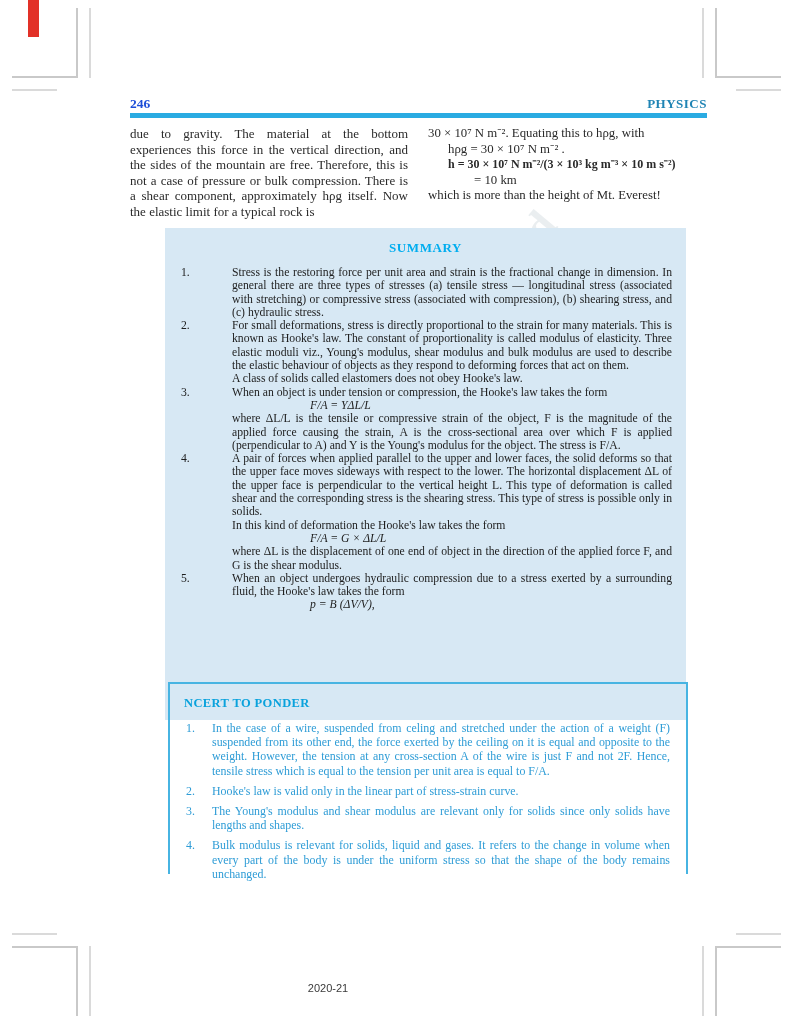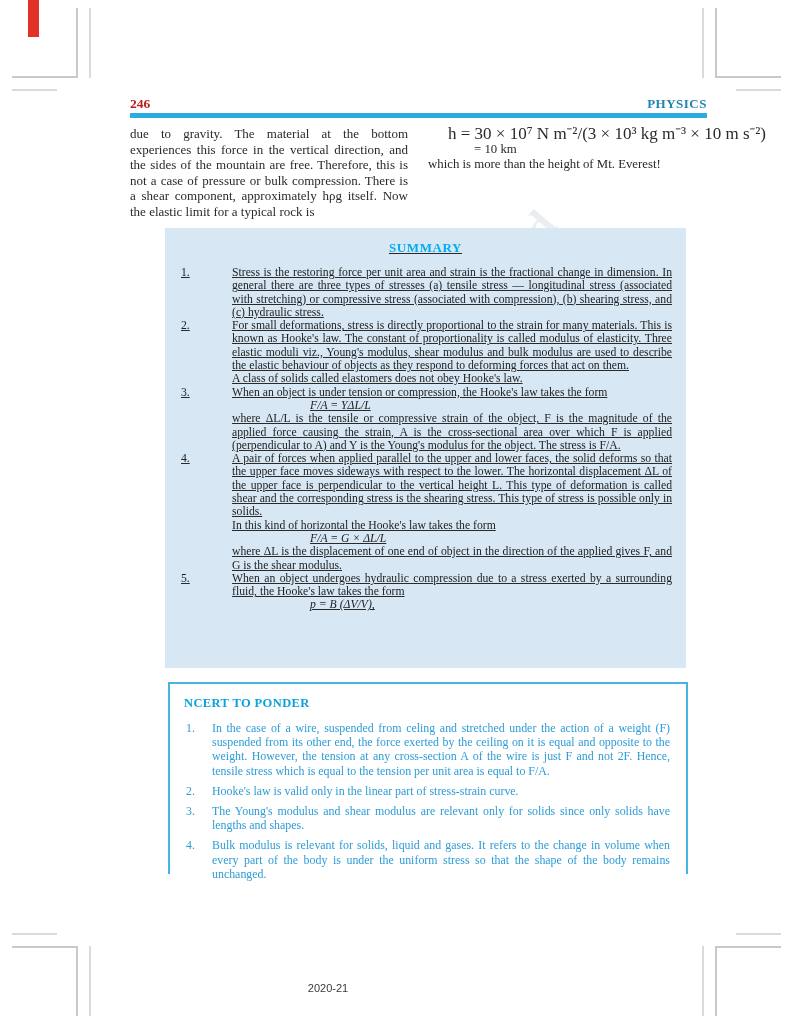--- a/index.html
+++ b/index.html
@@ -7,40 +7,40 @@
         font-family:"Liberation Serif", serif;color:#2a2a2a;}
 
   
   .mark{position:absolute;background:#c9c9c9;}
   .mark.lt{background:#dadada;}
 
   
   .ribbon{position:absolute;left:28px;top:0;width:11px;height:37px;background:#e23128;}
 
   
-  .hdr-num{position:absolute;left:130px;top:96px;font-size:13.5px;font-weight:bold;color:#b91c1c;}
+  .hdr-num{position:absolute;left:130px;top:96px;font-size:13.5px;font-weight:bold;color:#1d4ed8;}
   .hdr-sub{position:absolute;right:86px;top:96px;font-size:13px;font-weight:bold;color:#1f84b4;letter-spacing:.5px;}
   .hdr-rule{position:absolute;left:130px;top:113px;width:577px;height:5px;background:#2aabe2;}
 
   
   .col-left{position:absolute;left:130px;top:126px;width:278px;font-size:13px;line-height:15.6px;text-align:justify;}
   .col-right{position:absolute;left:428px;top:126px;width:284px;font-size:12.8px;line-height:15.6px;}
   .eq{white-space:nowrap;}
   .ind1{padding-left:20px;}
   .ind2{padding-left:46px;font-family:Liberation Serif, serif;}
-  .small{font-size:17px;}
+  .small{font-size:12px;font-weight:bold;}
 
   
   .wm{position:absolute;left:120px;top:300px;width:560px;transform:rotate(-50deg);transform-origin:center;
       text-align:center;color:rgba(125,148,164,0.16);pointer-events:none;}
   .wm .l1{font-size:46px;font-weight:bold;}
   .wm .l2{font-size:44px;font-weight:bold;}
 
   
-  .sum-box{position:absolute;left:165px;top:228px;width:521px;height:440px;background:#d7e8f4;text-decoration:underline;}
+  .sum-box{position:absolute;left:165px;top:228px;width:521px;height:492px;background:#d7e8f4;}
   .sum-title{text-align:center;padding-top:12px;font-size:13px;font-weight:bold;color:#00adef;letter-spacing:.6px;}
   .sum-list{margin:10px 14px 0 16px;font-size:11.7px;line-height:13.3px;color:#1d1d1d;}
   .s-item{display:flex;}
   .s-num{width:31px;flex:none;}
   .s-body{flex:1;margin-left:20px;}
   .para{text-align:justify;}
   .formula{padding-left:78px;font-style:italic;}
 
   
   .pts-box{position:absolute;left:168px;top:682px;width:516px;height:190px;
@@ -91,20 +91,22 @@
     <div class="l1">© NCERT</div>
     <div class="l2">not to be republished</div>
   </div>
 
   <div class="hdr-num">246</div>
   <div class="hdr-sub">PHYSICS</div>
   <div class="hdr-rule"></div>
 
   <div class="col-left">due to gravity. The material at the bottom experiences this force in the vertical direction, and the sides of the mountain are free. Therefore, this is not a case of pressure or bulk compression. There is a shear component, approximately hρg itself. Now the elastic limit for a typical rock is</div>
   <div class="col-right">
+      <div class="eq ind0">30 × 10⁷ N m⁻². Equating this to hρg, with</div>
+      <div class="eq ind1">hρg  = 30 × 10⁷ N m⁻² .</div>
       <div class="eq ind1 small">h     =  30 × 10⁷ N m⁻²/(3 × 10³ kg m⁻³ × 10 m s⁻²)</div>
       <div class="eq ind2">= 10 km</div>
       <div class="eq ind0">which is more than the height of Mt. Everest!</div>
     </div>
 
   <div class="sum-box">
     <div class="sum-title">SUMMARY</div>
     <div class="sum-list">
         <div class="s-item">
           <div class="s-num">1.</div>
@@ -124,23 +126,23 @@
           <div class="s-body">
             <div class="para">When an object is under tension or compression, the Hooke's law takes the form</div>
             <div class="formula">F/A = YΔL/L</div>
             <div class="para">where ΔL/L is the tensile or compressive strain of the object, F is the magnitude of the applied force causing the strain, A is the cross-sectional area over which F is applied (perpendicular to A) and Y is the Young's modulus for the object. The stress is F/A.</div>
           </div>
         </div>
         <div class="s-item">
           <div class="s-num">4.</div>
           <div class="s-body">
             <div class="para">A pair of forces when applied parallel to the upper and lower faces, the solid deforms so that the upper face moves sideways with respect to the lower. The horizontal displacement ΔL of the upper face is perpendicular to the vertical height L. This type of deformation is called shear and the corresponding stress is the shearing stress. This type of stress is possible only in solids.</div>
-            <div class="para">In this kind of horizontal the Hooke's law takes the form</div>
+            <div class="para">In this kind of deformation the Hooke's law takes the form</div>
             <div class="formula">F/A = G × ΔL/L</div>
-            <div class="para">where ΔL is the displacement of one end of object in the direction of the applied gives F, and G is the shear modulus.</div>
+            <div class="para">where ΔL is the displacement of one end of object in the direction of the applied force F, and G is the shear modulus.</div>
           </div>
         </div>
         <div class="s-item">
           <div class="s-num">5.</div>
           <div class="s-body">
             <div class="para">When an object undergoes hydraulic compression due to a stress exerted by a surrounding fluid, the Hooke's law takes the form</div>
             <div class="formula">p = B (ΔV/V),</div>
           </div>
         </div>
       </div>

